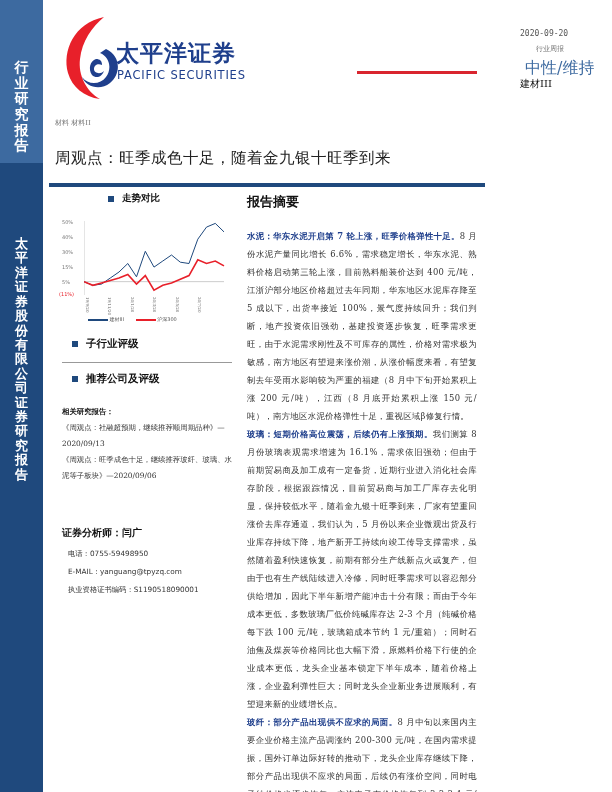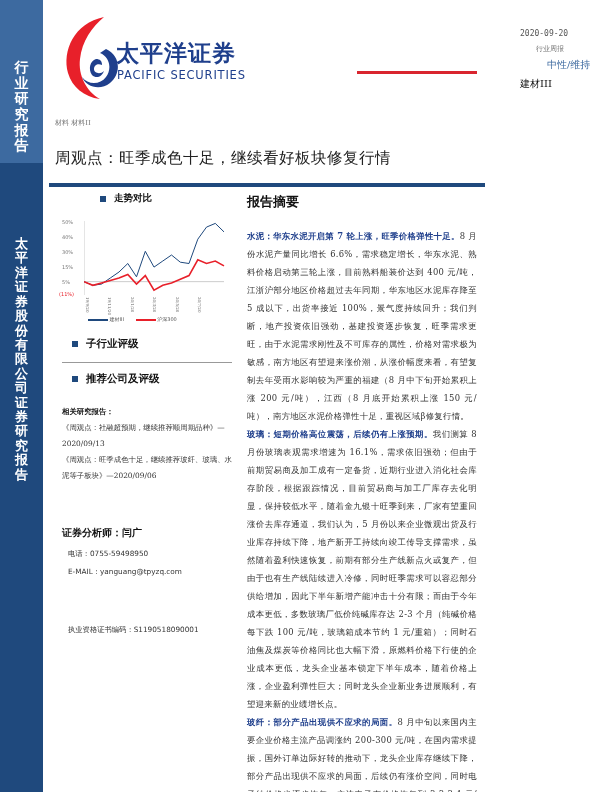--- a/index.html
+++ b/index.html
@@ -9,31 +9,31 @@
   .vtext { position:absolute; left:0; width:43px; text-align:center; color:#ffffff; font-weight:bold; line-height:1.12; }
   .vtext span { display:block; }
   .vt1 { top:60px; font-size:14px; }
   .vt2 { top:237px; font-size:13px; line-height:1.11; }
 
   .logo { position:absolute; left:60px; top:15px; width:60px; height:86px; }
   .brand-cn { position:absolute; left:116px; top:38px; font-family:"DejaVu Sans", sans-serif; font-weight:bold; font-size:23px; color:#1f3f8c; letter-spacing:1px; }
   .brand-en { position:absolute; left:117px; top:68px; font-family:"DejaVu Sans", sans-serif; font-size:11.5px; color:#1f3f8c; letter-spacing:0.8px; }
   .date { position:absolute; left:520px; top:29px; font-size:8px; color:#555; font-family:"DejaVu Sans Mono", monospace; }
   .rtype { position:absolute; left:536px; top:44px; font-size:7px; color:#777; }
-  .rating { position:absolute; left:547px; top:58px; font-size:10px; color:#3d6aa0; }
+  .rating { position:absolute; left:525px; top:58px; font-size:16px; color:#3d6aa0; }
   .red-bar { position:absolute; left:357px; top:71px; width:120px; height:3px; background:#d9252f; }
   .sector { position:absolute; left:520px; top:77px; font-size:10px; color:#111; }
 
   .crumb { position:absolute; left:55px; top:118px; font-size:7px; color:#777; }
   .title { position:absolute; left:55px; top:148px; font-size:15.5px; color:#222; letter-spacing:0.5px; }
   .title-rule { position:absolute; left:49px; top:183px; width:436px; height:4px; background:#1f497d; }
 
   .sec-head { position:absolute; font-size:9.5px; font-weight:bold; color:#111; }
   .sq { display:inline-block; width:6px; height:6px; background:#1f497d; margin-right:8px; vertical-align:middle; }
-  .h1 { left:52px; top:192px;padding-left:48px; }
+  .h1 { left:60px; top:192px;padding-left:48px; }
   .rule-small { position:absolute; left:62px; top:362px; width:170px; height:1px; background:#999; }
 
   .chart { position:absolute; left:62px; top:215px; width:175px; height:130px; }
   .ytick { position:absolute; font-size:5px; color:#777; font-family:"DejaVu Sans", sans-serif; }
 
   .legend { position:absolute; left:88px; top:316px; font-size:5px; font-family:"DejaVu Sans", sans-serif; color:#555; }
 
   .related { position:absolute; left:62px; top:404px; width:175px; font-size:7.4px; line-height:16px; color:#333; }
   .related .rh { font-weight:bold; color:#111; }
   .analyst { position:absolute; left:62px; top:526px; font-size:10px; font-weight:bold; color:#111; }
@@ -85,21 +85,21 @@
 <div class="brand-cn">太平洋证券</div>
 <div class="brand-en">PACIFIC SECURITIES</div>
 
 <div class="date">2020-09-20</div>
 <div class="rtype">行业周报</div>
 <div class="rating">中性/维持</div>
 <div class="red-bar"></div>
 <div class="sector">建材III</div>
 
 <div class="crumb">材料  材料II</div>
-<div class="title">周观点：旺季成色十足，继续看好板块修复行情</div>
+<div class="title">周观点：旺季成色十足，随着金九银十旺季到来</div>
 <div class="title-rule"></div>
 
 <div class="sec-head h1"><span class="sq"></span><span>走势对比</span></div>
 
 <div class="chart">
   <div class="ytick" style="left:0;top:4px;">50%</div>
   <div class="ytick" style="left:0;top:19px;">40%</div>
   <div class="ytick" style="left:0;top:34px;">30%</div>
   <div class="ytick" style="left:0;top:49px;">15%</div>
   <div class="ytick" style="left:0;top:64px;">5%</div>
@@ -131,20 +131,20 @@
 
 <div class="related">
   <div class="rh">相关研究报告：</div>
   <div>《周观点：社融超预期，继续推荐顺周期品种》—2020/09/13</div>
   <div>《周观点：旺季成色十足，继续推荐玻纤、玻璃、水泥等子板块》—2020/09/06</div>
 </div>
 
 <div class="analyst">证券分析师：闫广</div>
 <div class="contact" style="top:549px;">电话：0755-59498950</div>
 <div class="contact" style="top:567px;">E-MAIL：yanguang@tpyzq.com</div>
-<div class="contact" style="top:585px;margin-top:40px;">执业资格证书编码：S1190518090001</div>
+<div class="contact" style="top:585px;">执业资格证书编码：S1190518090001</div>
 
 <div class="abs-title">报告摘要</div>
 <div class="body">
   <p><span class="hl">水泥：华东水泥开启第 7 轮上涨，旺季价格弹性十足。</span><span>8 月份水泥产量同比增长 6.6%，需求稳定增长，华东水泥、熟料价格启动第三轮上涨，目前熟料船装价达到 400 元/吨，江浙沪部分地区价格超过去年同期，华东地区水泥库存降至 5 成以下，出货率接近 100%，景气度持续回升；我们判断，地产投资依旧强劲，基建投资逐步恢复，旺季需求更旺，由于水泥需求刚性及不可库存的属性，价格对需求极为敏感，南方地区有望迎来涨价潮，从涨价幅度来看，有望复制去年受雨水影响较为严重的福建（8 月中下旬开始累积上涨 200 元/吨），江西（8 月底开始累积上涨 150 元/吨），南方地区水泥价格弹性十足，重视区域β修复行情。</span></p>
   <p><span class="hl">玻璃：短期价格高位震荡，后续仍有上涨预期。</span><span>我们测算 8 月份玻璃表观需求增速为 16.1%，需求依旧强劲；但由于前期贸易商及加工成有一定备货，近期行业进入消化社会库存阶段，根据跟踪情况，目前贸易商与加工厂库存去化明显，保持较低水平，随着金九银十旺季到来，厂家有望重回涨价去库存通道，我们认为，5 月份以来企业微观出货及行业库存持续下降，地产新开工持续向竣工传导支撑需求，虽然随着盈利快速恢复，前期有部分生产线新点火或复产，但由于也有生产线陆续进入冷修，同时旺季需求可以容忍部分供给增加，因此下半年新增产能冲击十分有限；而由于今年成本更低，多数玻璃厂低价纯碱库存达 2-3 个月（纯碱价格每下跌 100 元/吨，玻璃箱成本节约 1 元/重箱）；同时石油焦及煤炭等价格同比也大幅下滑，原燃料价格下行使的企业成本更低，龙头企业基本锁定下半年成本，随着价格上涨，企业盈利弹性巨大；同时龙头企业新业务进展顺利，有望迎来新的业绩增长点。</span></p>
   <p><span class="hl">玻纤：部分产品出现供不应求的局面。</span><span>8 月中旬以来国内主要企业价格主流产品调涨约 200-300 元/吨，在国内需求提振，国外订单边际好转的推动下，龙头企业库存继续下降，部分产品出现供不应求的局面，后续仍有涨价空间，同时电子纱价格也逐步恢复，主流电子布价格恢复到 3.3-3.4 元/米；我们认为，由于玻纤需求与宏观经济紧密相关，典型的顺周期品种，随着疫情影响边际减弱，经济将逐步恢复，需求将稳定增长；而从供给端来看，19-21 年新增产能大幅减少，短期产能冲击十分有限，供需格局将逐步改善，2020H2 将成</span></p>
 </div>
 
 </body></html>

